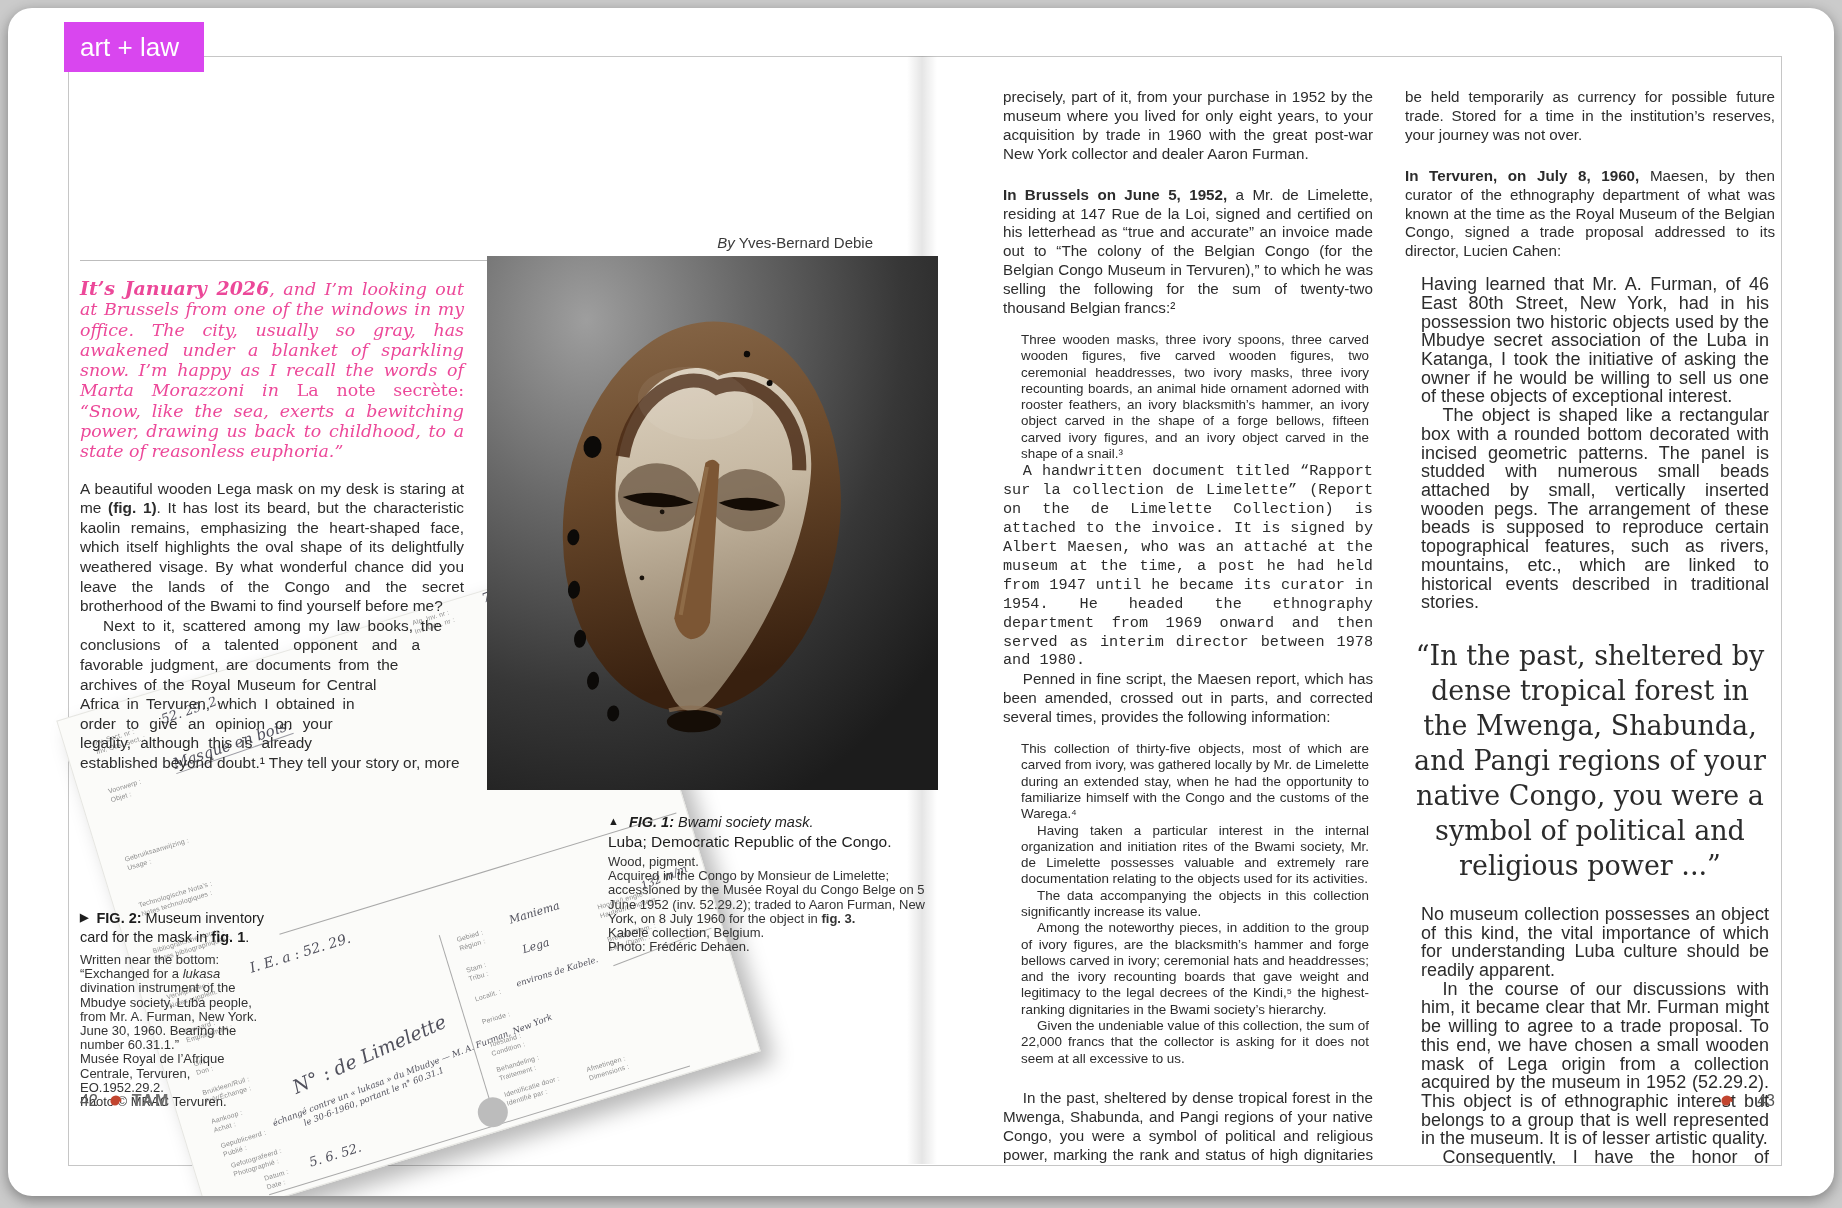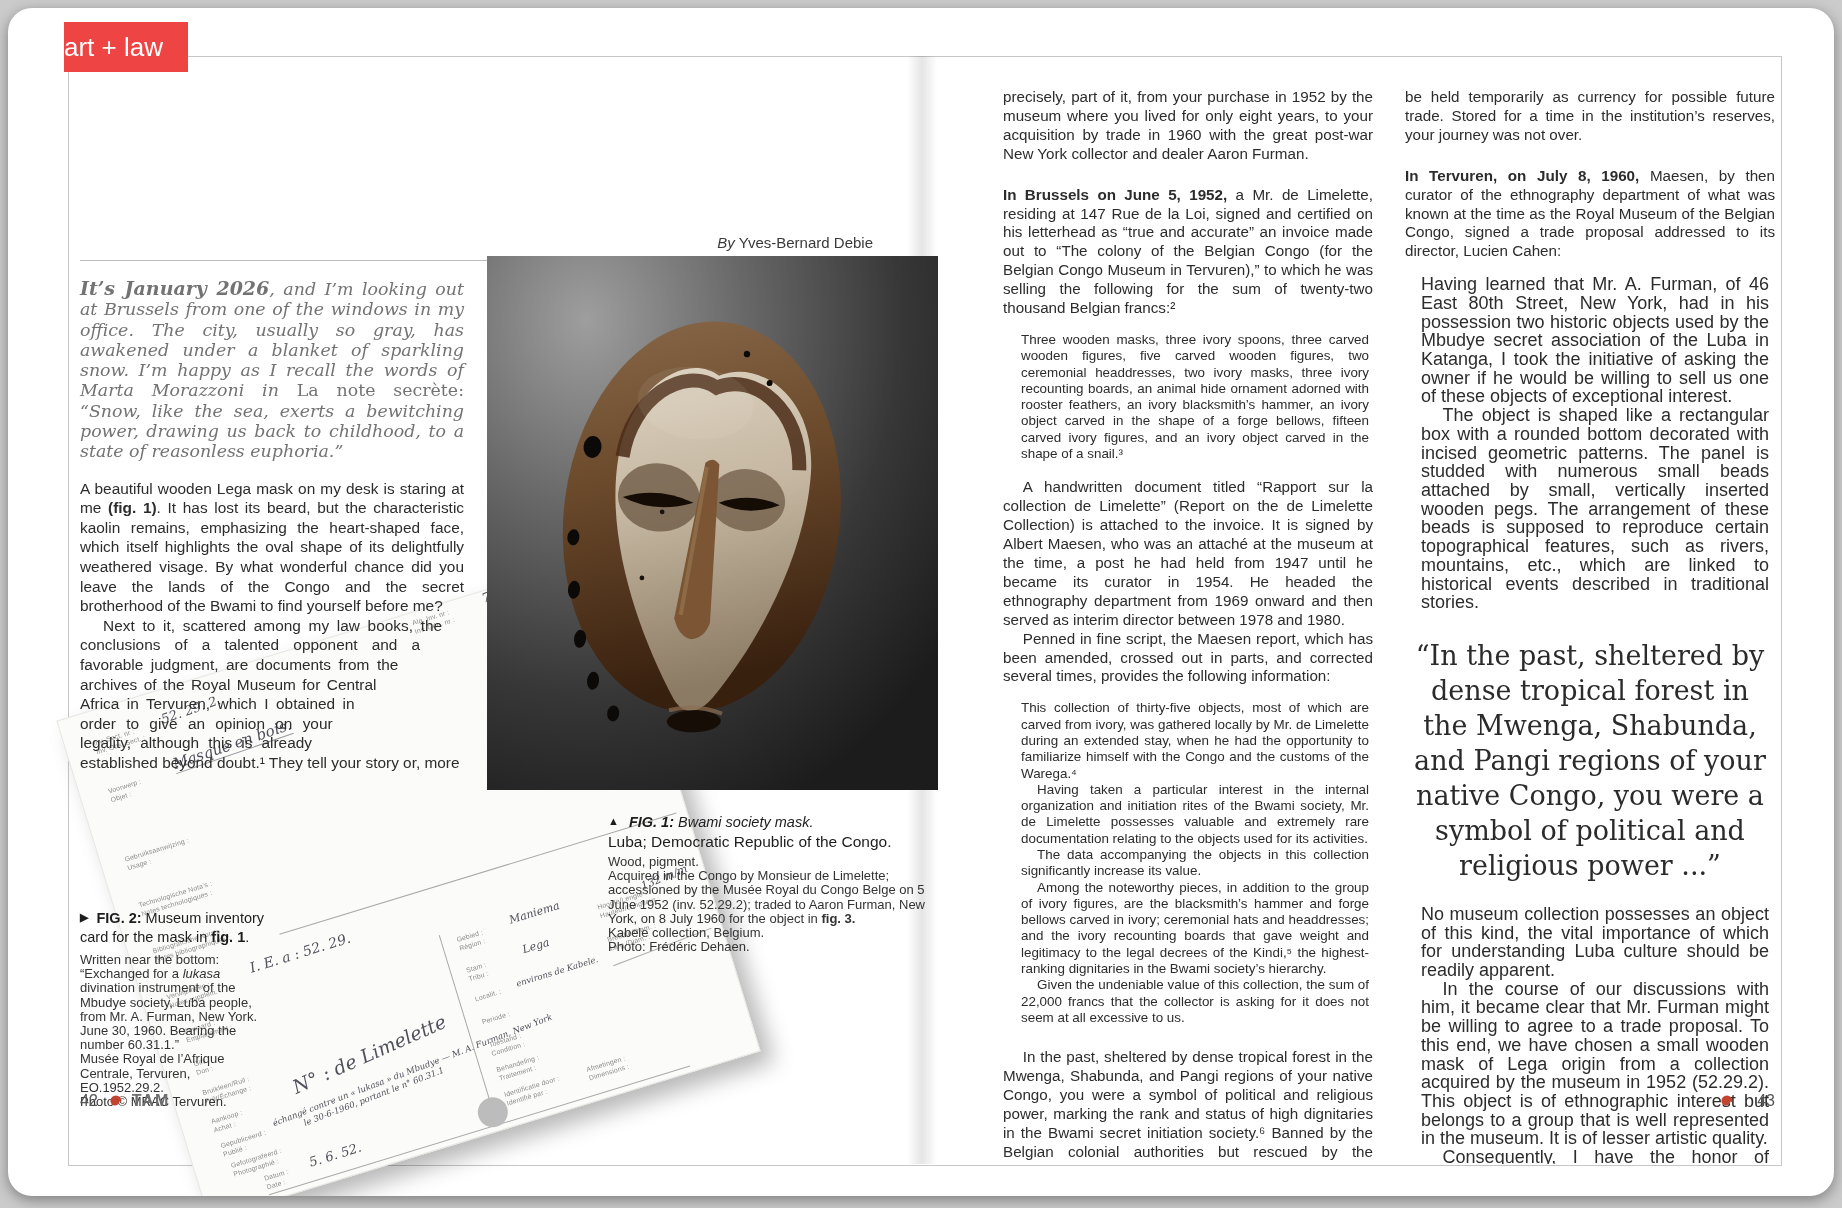--- a/index.html
+++ b/index.html
@@ -3,32 +3,32 @@
 <meta charset="utf-8">
 <style>
   html,body{margin:0;padding:0;}
   body{width:1842px;height:1208px;background:#cbcbcb;position:relative;overflow:hidden;
        font-family:"Liberation Sans",sans-serif;}
   .sheet{position:absolute;left:8px;top:8px;width:1826px;height:1188px;background:#ffffff;
          border-radius:24px;box-shadow:0 4px 14px rgba(0,0,0,.38);overflow:hidden;}
   .frame{position:absolute;left:60px;top:48px;width:1712px;height:1108px;border:1px solid #c6c6c6;z-index:1;}
   .fold{position:absolute;left:899px;top:48px;width:30px;height:1108px;z-index:2;
         background:linear-gradient(to right,rgba(0,0,0,0),rgba(0,0,0,.10) 50%,rgba(0,0,0,0));}
-  .tag{position:absolute;left:56px;top:14px;width:124px;height:50px;background:#ef4444;color:#fff;
-       font-size:26px;line-height:50px;padding-left:0;z-index:10;}
+  .tag{position:absolute;left:56px;top:14px;width:124px;height:50px;background:#d946ef;color:#fff;
+       font-size:26px;line-height:50px;padding-left:16px;z-index:10;}
   
   .title{position:absolute;left:72px;top:92px;width:690px;text-align:center;z-index:4;
          font-family:"DejaVu Serif","Liberation Serif",serif;font-size:43px;line-height:57px;
          color:#141414;font-weight:500;letter-spacing:-.5px;}
   .byline{position:absolute;left:472px;top:226px;width:393px;text-align:right;font-size:15px;color:#3a3a3a;z-index:4;}
   .byline .by{font-style:italic;}
   .rule{position:absolute;left:72px;top:252px;width:825px;height:1px;background:#bdbdbd;z-index:4;}
   .leftcol{position:absolute;left:72px;top:270px;width:384px;z-index:4;}
   .intro{font-family:"DejaVu Serif","Liberation Serif",serif;font-size:17.4px;line-height:20.3px;
-         color:#737373;text-align:justify;margin:0 0 17px 0;}
+         color:#ec4899;text-align:justify;margin:0 0 17px 0;}
   .intro .ilead{font-weight:700;font-style:italic;font-size:19px;}
   .intro .it{font-style:italic;}
   .lp{font-size:15.4px;line-height:19.6px;color:#2c2c2c;text-align:justify;margin:0;}
   .ind{text-indent:1.5em;}
   .wrapspacer{float:right;width:152px;height:80px;margin-top:56px;
               shape-outside:polygon(100% 0,100% 100%,0 100%);}
   b.inb{font-weight:700;}
   
   .photo{position:absolute;left:479px;top:248px;width:451px;height:534px;z-index:4;}
   
@@ -60,21 +60,21 @@
   .cline{position:absolute;background:#a9a9a9;}
   .punch{position:absolute;width:30px;height:30px;border-radius:50%;background:#bcbcbc;}
   
   .col{position:absolute;top:80px;width:370px;height:1076px;overflow:hidden;z-index:4;}
   .colA{left:995px;} .colB{left:1397px;}
   .bp{font-size:15.2px;line-height:18.9px;color:#2c2c2c;text-align:justify;margin:0;}
   .g1{margin-top:14px;} .g2{margin-top:22px;}
   .lead{font-weight:700;margin-top:32px;}
   .qa{margin:14px 4px 0 18px;font-size:13.4px;line-height:16.3px;color:#2c2c2c;text-align:justify;}
   .qb{margin:14px 6px 0 16px;font-size:18px;line-height:18.7px;color:#2c2c2c;text-align:justify;}
-  .inda{text-indent:1.3em;margin-top:16px;}
+  .inda{text-indent:1.3em;margin-top:0;font-family:Liberation Mono, monospace;}
   .pull{margin:26px 0 22px 0;font-family:"DejaVu Serif","Liberation Serif",serif;font-size:27px;
         line-height:35px;color:#2b2b2b;text-align:center;}
 </style>
 </head>
 <body>
 
 <div class="sheet">
   <div class="frame"></div>
   <div class="fold"></div>
   <div class="tag"><span>art + law</span></div>

